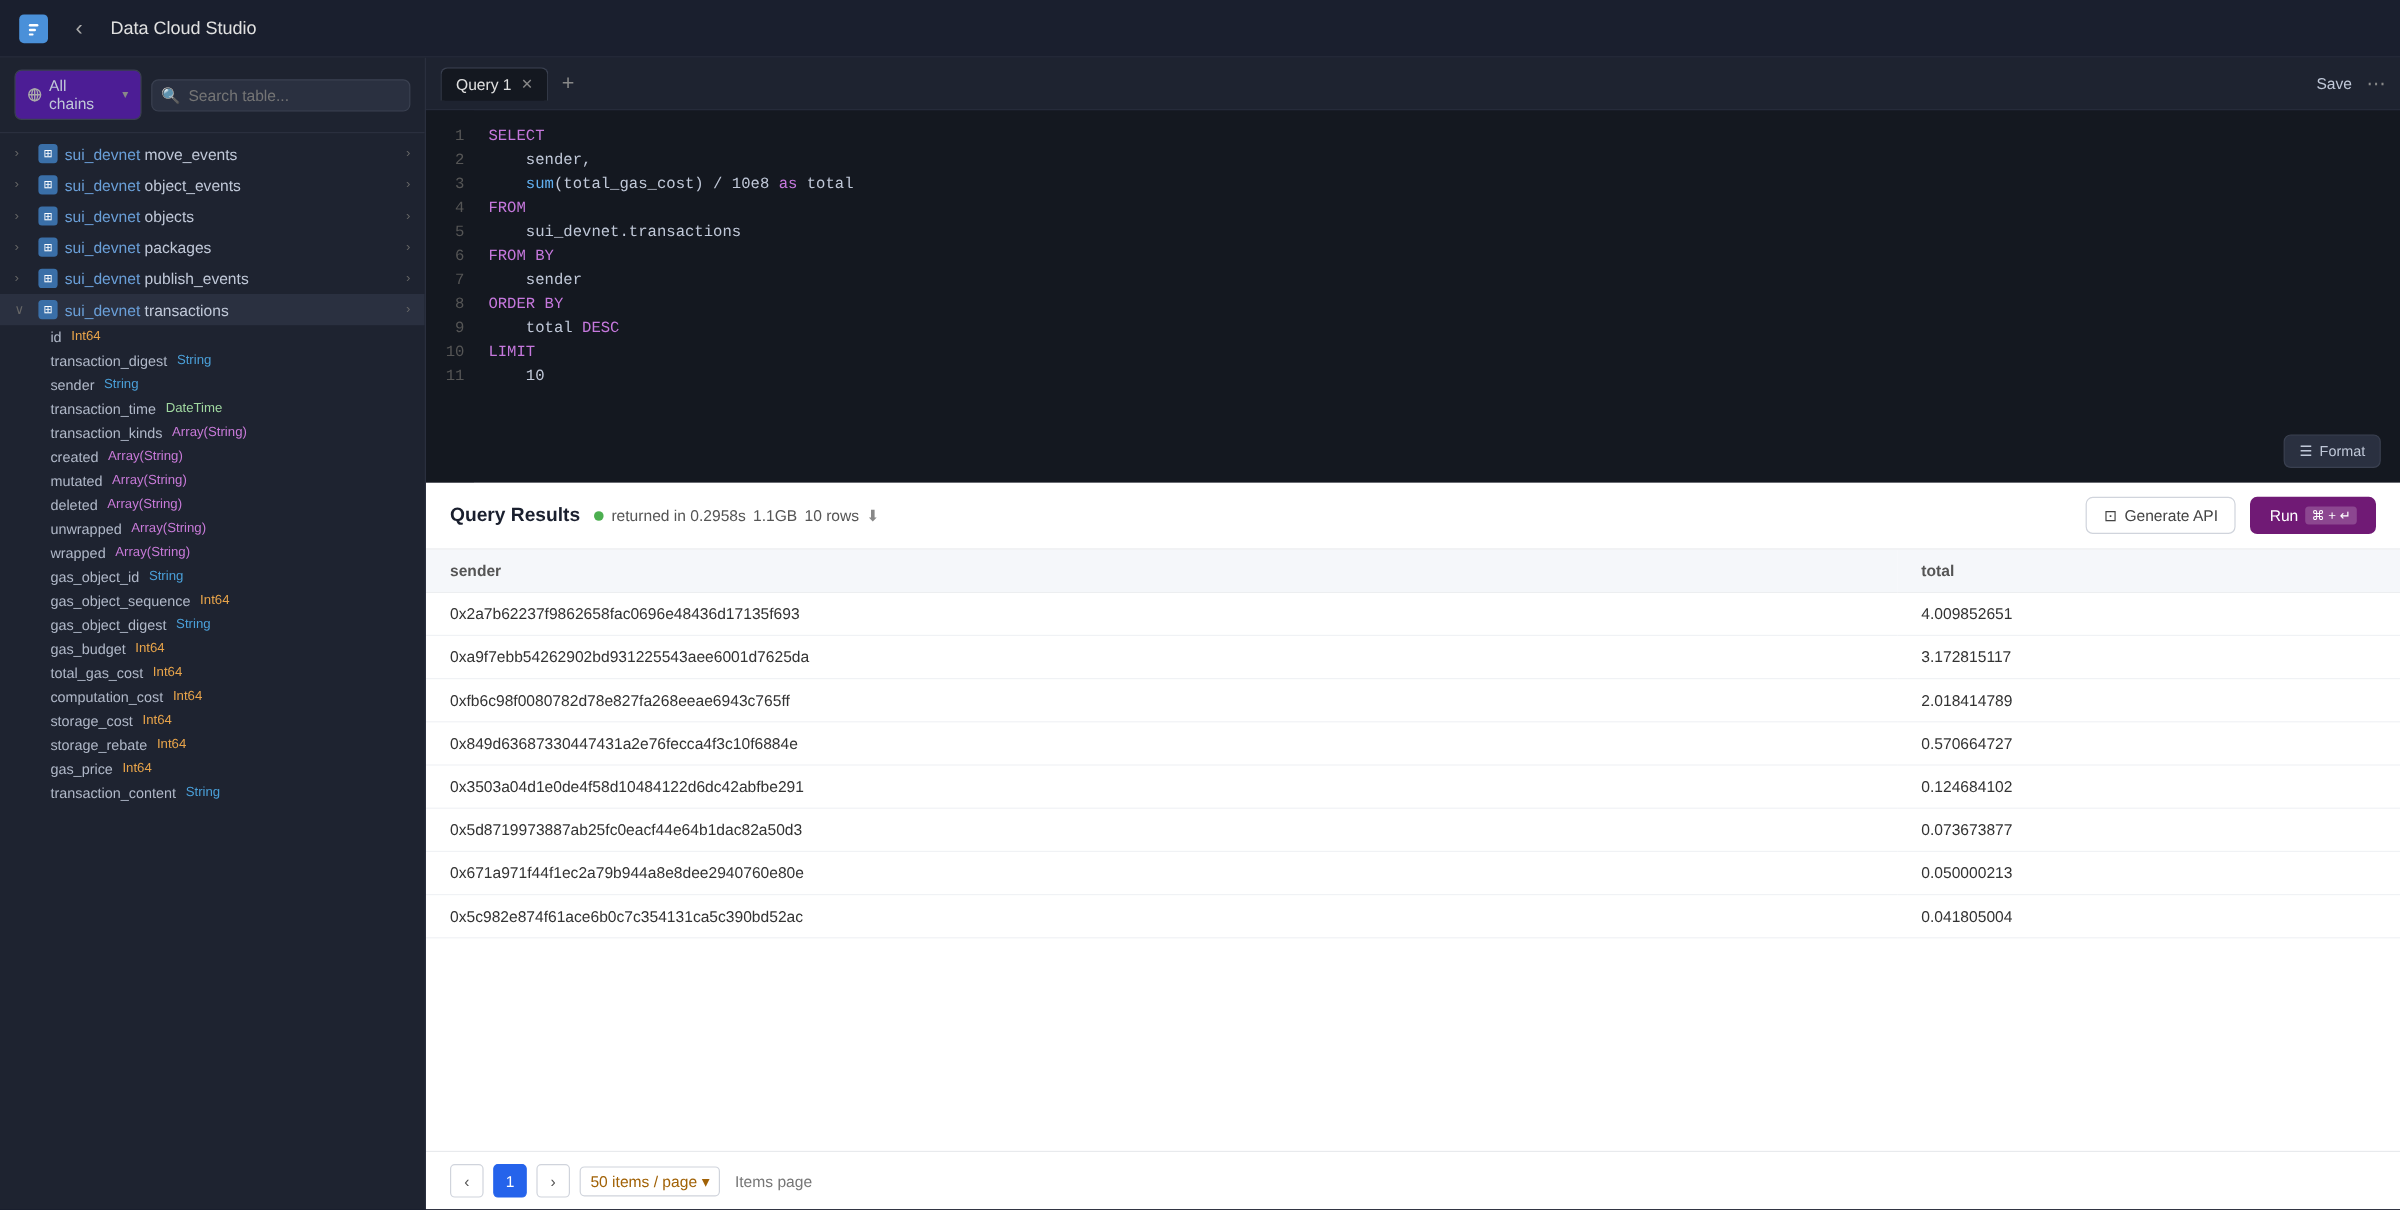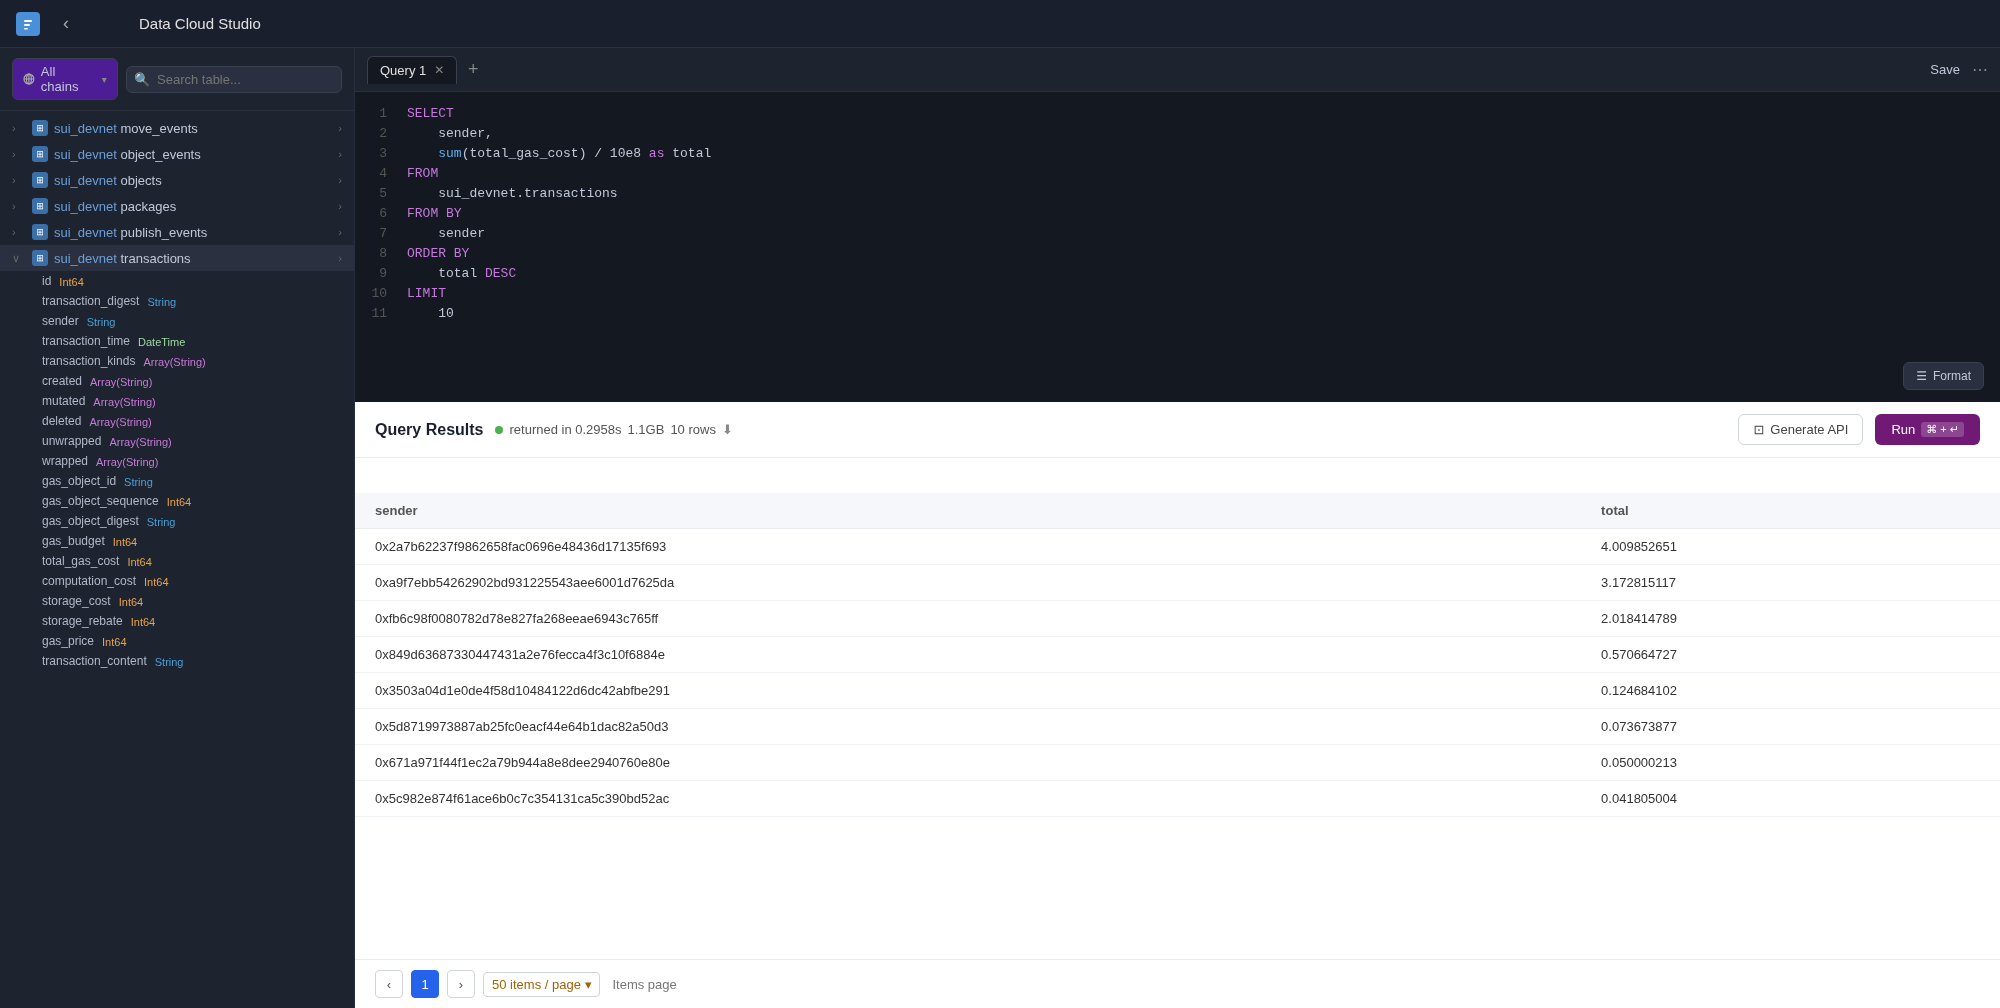--- a/index.html
+++ b/index.html
@@ -2,21 +2,21 @@
 <html><head>
   <meta charset="utf-8">
   <style>
     * { box-sizing: border-box; margin: 0; padding: 0; }
     body { font-family: -apple-system, BlinkMacSystemFont, 'Segoe UI', sans-serif; background: #1a1f2e; color: #e0e0e0; height: 1008px; overflow: hidden; display: flex; flex-direction: column; }
 
     
     .topbar { display: flex; align-items: center; background: #1a1f2e; height: 48px; padding: 0 16px; gap: 12px; border-bottom: 1px solid #2a2f3e; flex-shrink: 0; }
     .topbar-logo { width: 24px; height: 24px; background: #4a90d9; border-radius: 4px; display: flex; align-items: center; justify-content: center; }
     .topbar-back { width: 28px; height: 28px; display: flex; align-items: center; justify-content: center; cursor: pointer; color: #aaa; font-size: 18px; }
-    .topbar-title { color: #e0e0e0; font-size: 15px; font-weight: 500; margin-left: 47px; }
+    .topbar-title { color: #e0e0e0; font-size: 15px; font-weight: 500; }
 
     
     .main { display: flex; flex: 1; overflow: hidden; }
 
     
     .sidebar { width: 355px; background: #1e2330; border-right: 1px solid #2a2f3e; display: flex; flex-direction: column; flex-shrink: 0; overflow: hidden; }
     .sidebar-header { padding: 10px 12px; display: flex; align-items: center; gap: 8px; border-bottom: 1px solid #2a2f3e; }
     .chains-btn { display: flex; align-items: center; gap: 6px; background: #4c1d95; border: 1px solid #3a4050; border-radius: 6px; padding: 5px 10px; cursor: pointer; font-size: 13px; color: #c0c8d8; }
     .search-box { flex: 1; display: flex; align-items: center; background: #2a3040; border: 1px solid #3a4050; border-radius: 6px; padding: 5px 8px; gap: 6px; }
     .search-input { background: none; border: none; outline: none; color: #c0c8d8; font-size: 13px; flex: 1; }
@@ -30,21 +30,21 @@
     
     .sidebar-tree { flex: 1; overflow-y: auto; padding: 4px 0; }
     .tree-item { display: flex; align-items: center; padding: 5px 12px; cursor: pointer; font-size: 13px; gap: 6px; }
     .tree-item-icon { width: 16px; height: 16px; background: #3a6fa8; border-radius: 3px; flex-shrink: 0; display: flex; align-items: center; justify-content: center; font-size: 9px; color: #fff; }
     .tree-item-name { color: #c0c8d8; }
     .tree-item-name .namespace { color: #6a9fd8; }
     .tree-chevron { margin-left: auto; color: #666; font-size: 11px; }
     .tree-expand { width: 14px; color: #666; font-size: 11px; flex-shrink: 0; }
 
     
-    .field-item { display: flex; align-items: flex-end; padding: 3px 12px 3px 42px; font-size: 12px; gap: 8px; }
+    .field-item { display: flex; align-items: flex-start; padding: 3px 12px 3px 42px; font-size: 12px; gap: 8px; }
     .field-name { color: #b0b8c8; }
     .field-type { color: #4a9fd8; font-size: 11px; }
     .field-type.string { color: #4a9fd8; }
     .field-type.int64 { color: #e8a44a; }
     .field-type.datetime { color: #a0d8a0; }
     .field-type.array { color: #c87ad8; }
 
     
     .right-panel { flex: 1; display: flex; flex-direction: column; background: #1a1f2e; overflow: hidden; }
 
@@ -63,21 +63,21 @@
     .code-editor-inner { display: flex; height: 100%; overflow-y: auto; }
     .line-numbers { width: 40px; background: #141820; color: #555; font-size: 13px; font-family: 'Courier New', monospace; padding: 12px 0; text-align: right; padding-right: 8px; flex-shrink: 0; user-select: none; }
     .line-number { height: 20px; line-height: 20px; }
     .code-content { flex: 1; padding: 12px 12px; font-size: 13px; font-family: 'Courier New', monospace; color: #c0c8d8; white-space: pre; line-height: 20px; }
     .kw { color: #c678dd; }
     .fn { color: #61afef; }
 
     .format-btn { position: absolute; bottom: 12px; right: 16px; background: #2a3040; border: 1px solid #3a4050; border-radius: 6px; padding: 6px 12px; font-size: 12px; color: #c0c8d8; cursor: pointer; display: flex; align-items: center; gap: 6px; }
 
     
-    .results-panel { flex: 1; background: #fff; overflow: hidden; display: flex; flex-direction: column; gap: 35px; }
+    .results-panel { flex: 1; background: #fff; overflow: hidden; display: flex; flex-direction: column; }
     .results-header { display: flex; align-items: center; padding: 12px 20px; border-bottom: 1px solid #e8eaed; gap: 12px; flex-shrink: 0; }
     .results-title { font-size: 16px; font-weight: 600; color: #1a1f2e; }
     .results-status { display: flex; align-items: center; gap: 6px; font-size: 13px; color: #555; }
     .status-dot { width: 8px; height: 8px; background: #4caf50; border-radius: 50%; }
     .results-spacer { flex: 1; }
     .generate-api-btn { display: flex; align-items: center; gap: 6px; border: 1px solid #d0d4dc; border-radius: 6px; padding: 7px 14px; font-size: 13px; color: #444; cursor: pointer; background: #fff; }
     .run-btn { background: #701a75; color: #fff; border: none; border-radius: 6px; padding: 8px 16px; font-size: 13px; cursor: pointer; display: flex; align-items: center; gap: 6px; font-weight: 500; }
     .run-kbd { background: rgba(255,255,255,0.2); border-radius: 3px; padding: 1px 5px; font-size: 11px; }
 
     

